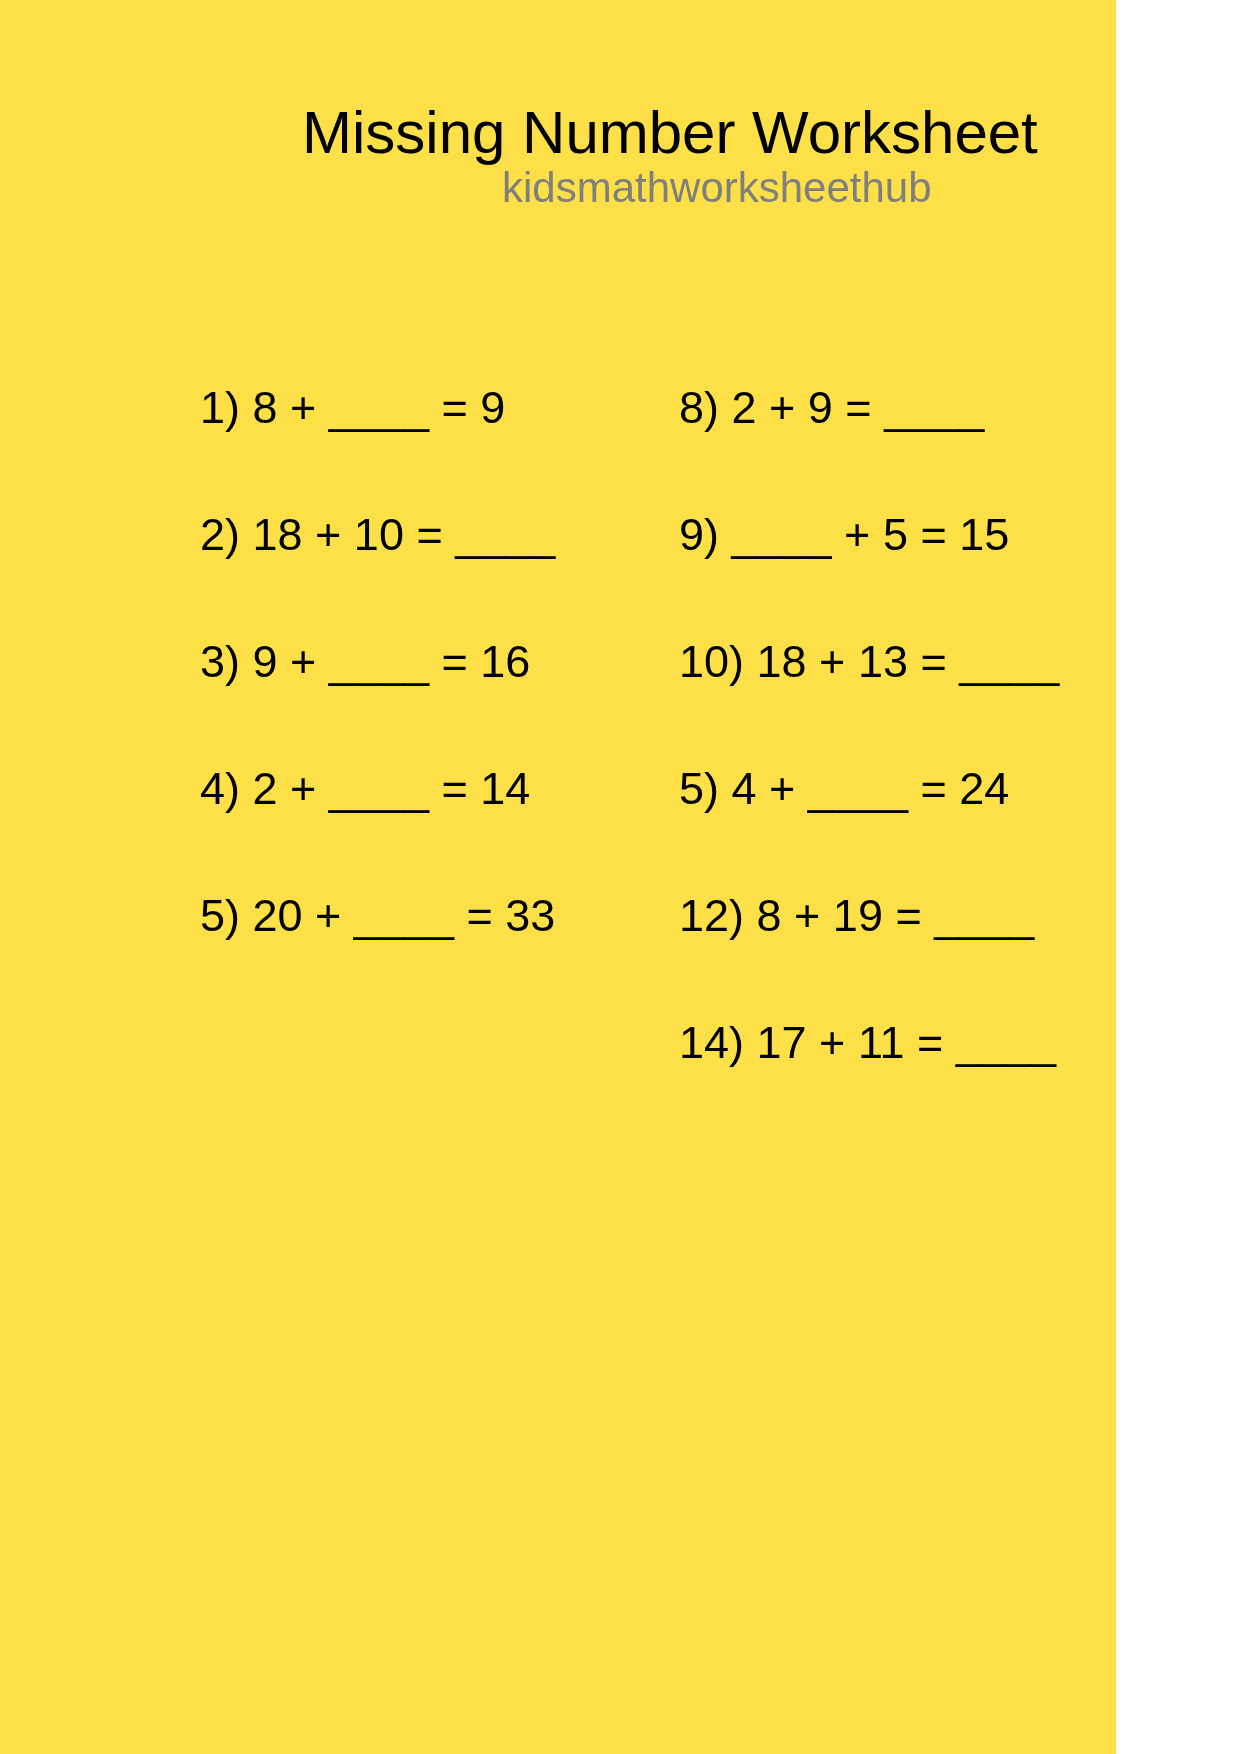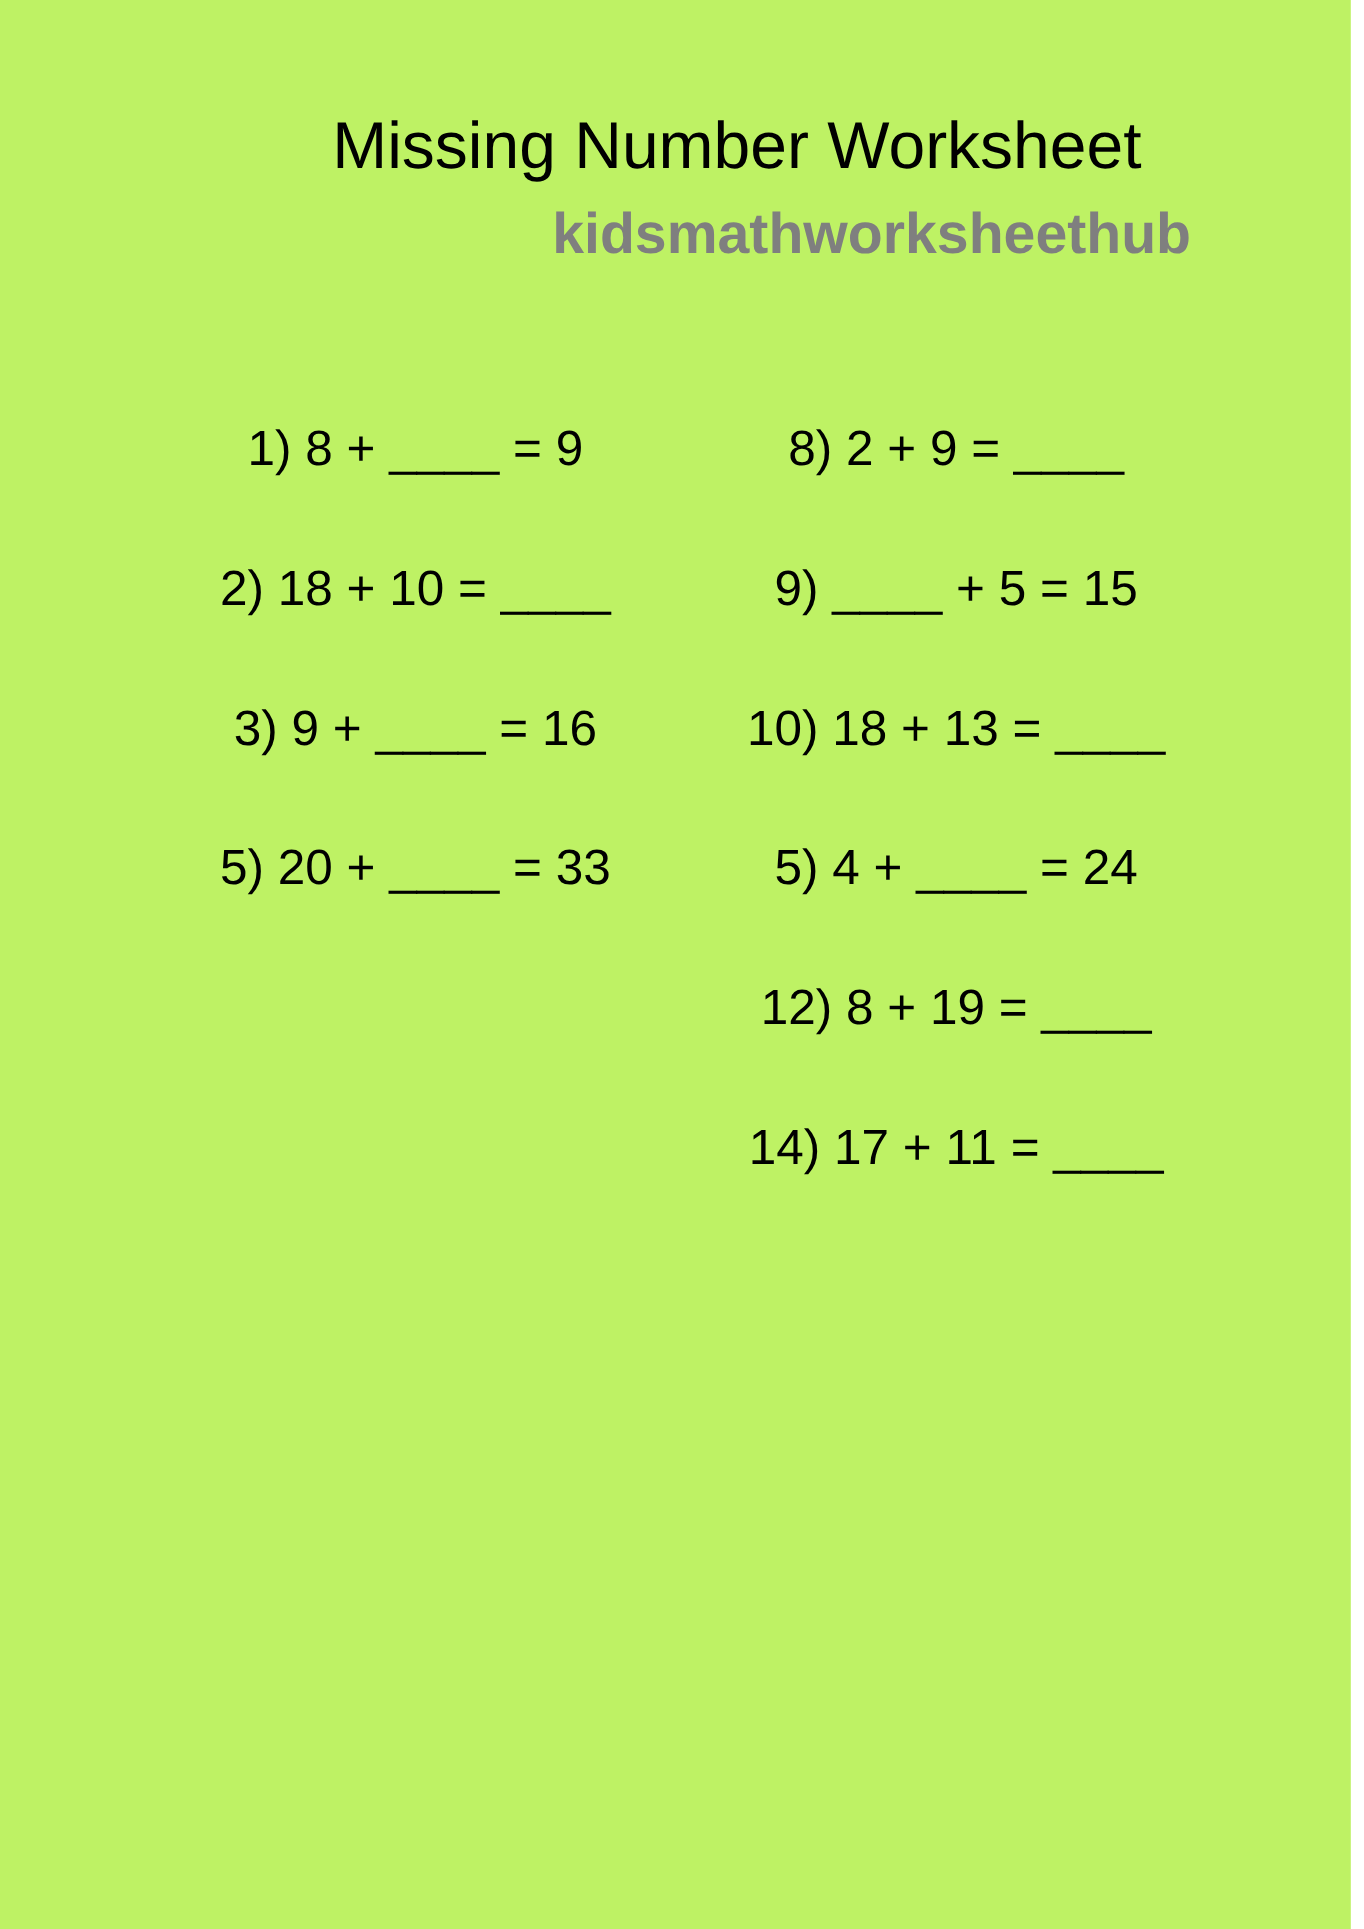--- a/index.html
+++ b/index.html
@@ -11,45 +11,43 @@
     width: 1240px;
     height: 1754px;
     position: relative;
     overflow: hidden;
     font-family: "Liberation Sans", sans-serif;
     color: #000000;
   }
   .page {
     position: absolute;
     left: 0; top: 0;
-    width: 1228px;
+    width: 1116px;
     height: 1754px;
-    background: #bef264;
-    text-align: center;
+    background: #fde047;
   }
   .title {
     position: absolute;
     left: 302px;
     top: 98px;
     font-size: 60px;
     line-height: 70px;
     white-space: nowrap;
     margin: 0;
     font-weight: normal;
     color: #000000;
   }
   .subtitle {
     position: absolute;
     left: 502px;
-    top: 186px;
-    font-size: 52px;
+    top: 161px;
+    font-size: 42px;
     line-height: 54px;
     white-space: nowrap;
     color: #7f7f7f;
-    font-weight: bold;
   }
   .column {
     position: absolute;
     top: 350px;
   }
   .col-left { left: 200px; }
   .col-right { left: 679px; }
   .problem {
     font-size: 45px;
     height: 95px;
@@ -63,20 +61,21 @@
 <body>
 
 <div class="page">
   <h1 class="title">Missing Number Worksheet</h1>
   <div class="subtitle">kidsmathworksheethub</div>
 
   <div class="column col-left">
     <div class="problem">1) 8 + ____ = 9</div>
     <div class="problem">2) 18 + 10 = ____</div>
     <div class="problem">3) 9 + ____ = 16</div>
+    <div class="problem">4) 2 + ____ = 14</div>
     <div class="problem">5) 20 + ____ = 33</div>
   </div>
 
   <div class="column col-right">
     <div class="problem">8) 2 + 9 = ____</div>
     <div class="problem">9) ____ + 5 = 15</div>
     <div class="problem">10) 18 + 13 = ____</div>
     <div class="problem">5) 4 + ____ = 24</div>
     <div class="problem">12) 8 + 19 = ____</div>
     <div class="problem">14) 17 + 11 = ____</div>

